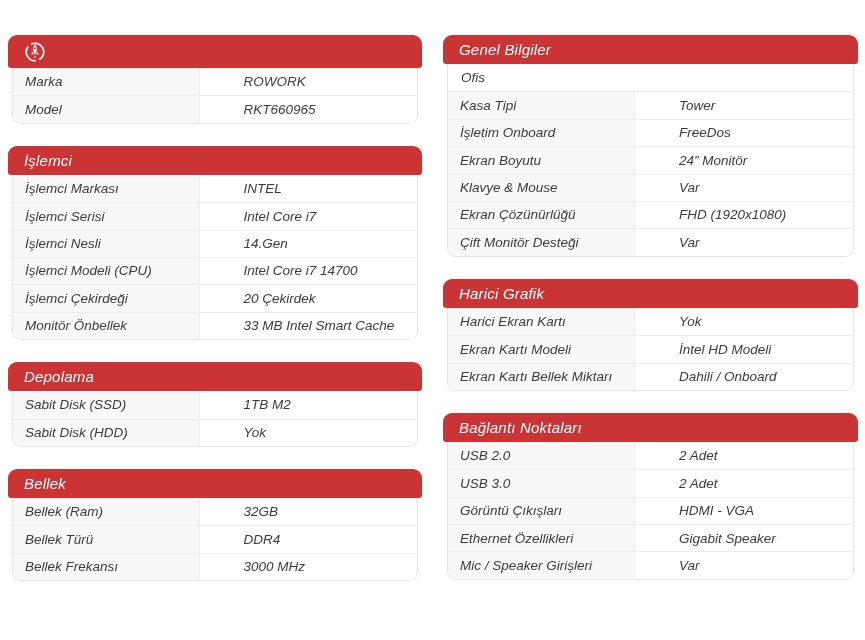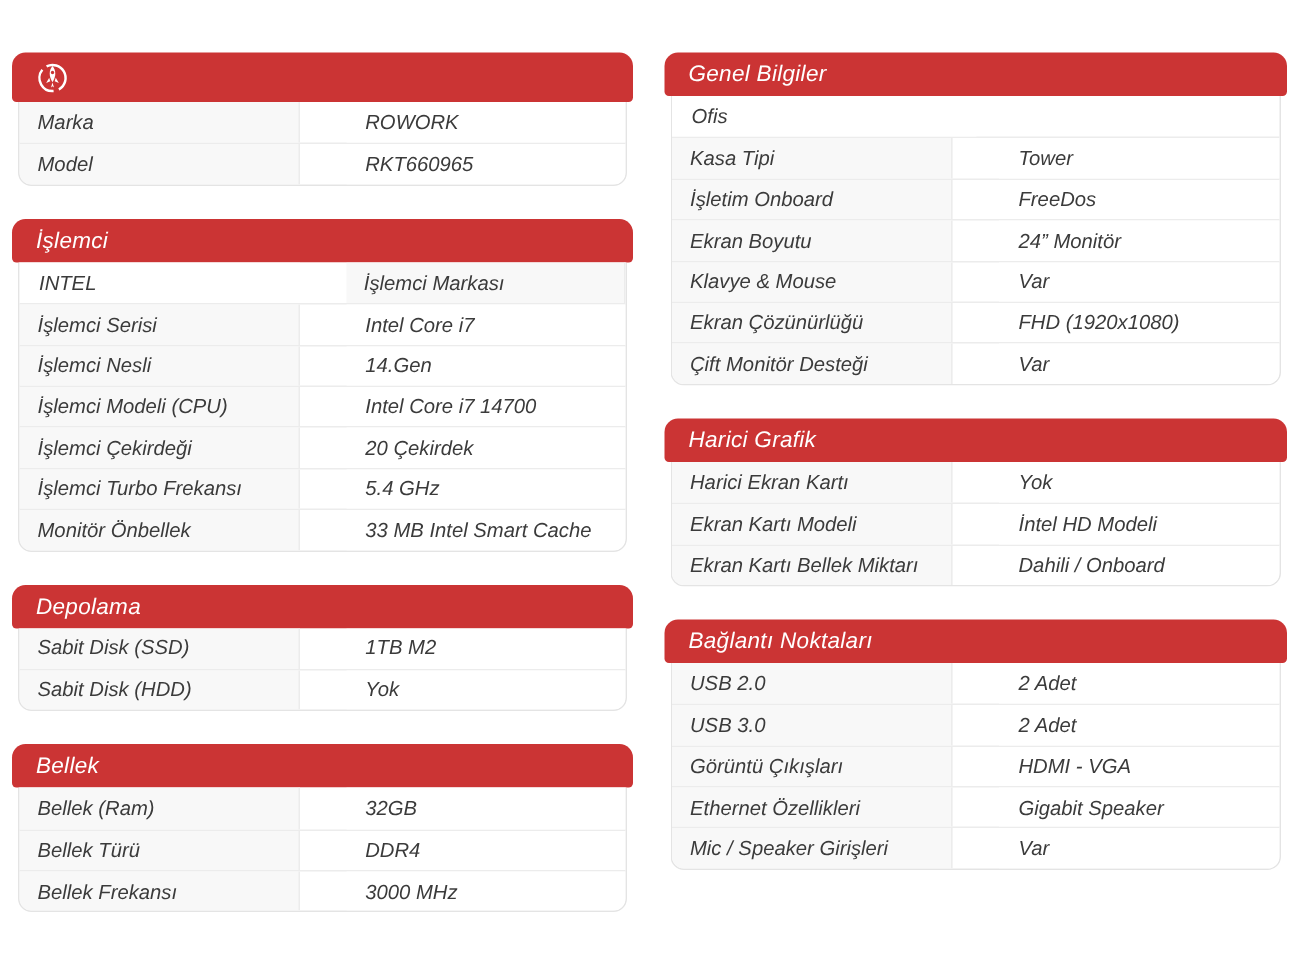--- a/index.html
+++ b/index.html
@@ -103,44 +103,40 @@
         </div>
       </div>
     </section>
 
     <section class="spec-table">
       <div class="thead">
         <span>İşlemci</span>
       </div>
       <div class="tbody">
         <div class="row">
+          <div class="cell cell-label">İşlemci Markası</div>
           <div class="cell cell-value">INTEL</div>
-          <div class="cell cell-label">İşlemci Markası</div>
         </div>
         <div class="row">
           <div class="cell cell-label">İşlemci Serisi</div>
           <div class="cell cell-value">Intel Core i7</div>
         </div>
         <div class="row">
           <div class="cell cell-label">İşlemci Nesli</div>
           <div class="cell cell-value">14.Gen</div>
         </div>
         <div class="row">
           <div class="cell cell-label">İşlemci Modeli (CPU)</div>
           <div class="cell cell-value">Intel Core i7 14700</div>
         </div>
         <div class="row">
           <div class="cell cell-label">İşlemci Çekirdeği</div>
           <div class="cell cell-value">20 Çekirdek</div>
         </div>
         <div class="row">
-          <div class="cell cell-label">İşlemci Turbo Frekansı</div>
-          <div class="cell cell-value">5.4 GHz</div>
-        </div>
-        <div class="row">
           <div class="cell cell-label">Monitör Önbellek</div>
           <div class="cell cell-value">33 MB Intel Smart Cache</div>
         </div>
       </div>
     </section>
 
     <section class="spec-table">
       <div class="thead">
         <span>Depolama</span>
       </div>

